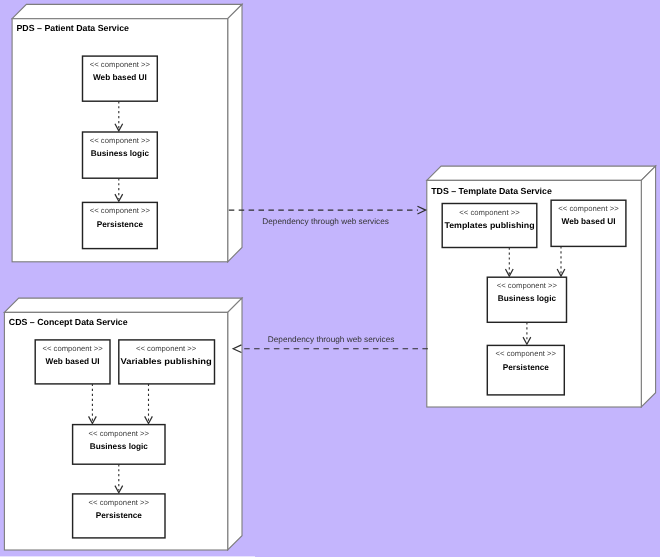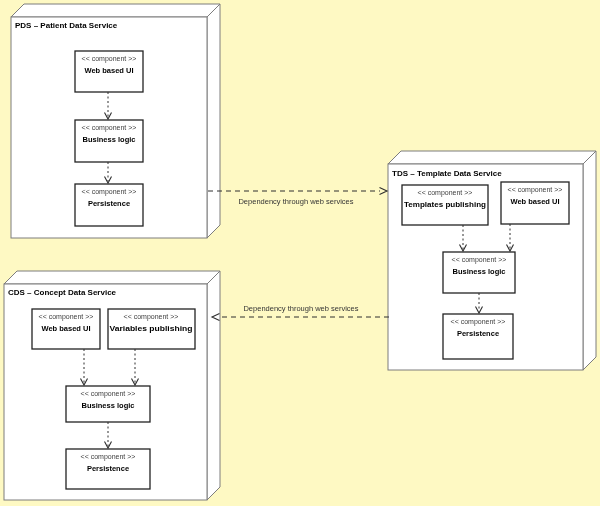--- a/index.html
+++ b/index.html
@@ -1,19 +1,19 @@
 <!DOCTYPE html>
 <html><head>
 <meta charset="utf-8">
 <style>
   html,body { margin:0; padding:0; background:#ffffff; }
   .stage {
     position:relative;
     width:600px; height:506px;
-    background:#fef9c3;
+    background:#c4b5fd;
     font-family:"Liberation Sans", sans-serif;
     overflow:hidden;
   }
   svg text { font-family:"Liberation Sans", sans-serif; }
   .face  { fill:#ffffff; stroke:#7d7d7d; stroke-width:1; }
   .comp  { fill:#ffffff; stroke:#232323; stroke-width:1.3; }
   .dashv { stroke:#2e2e2e; stroke-width:1; stroke-dasharray:2,2.5; fill:none; }
   .dashh { stroke:#2e2e2e; stroke-width:1; stroke-dasharray:5,4; fill:none; }
   .head  { fill:none; stroke:#2e2e2e; stroke-width:1.1; stroke-linejoin:miter; }
   .node-title { font-size:8px; font-weight:bold; fill:#000000; }

